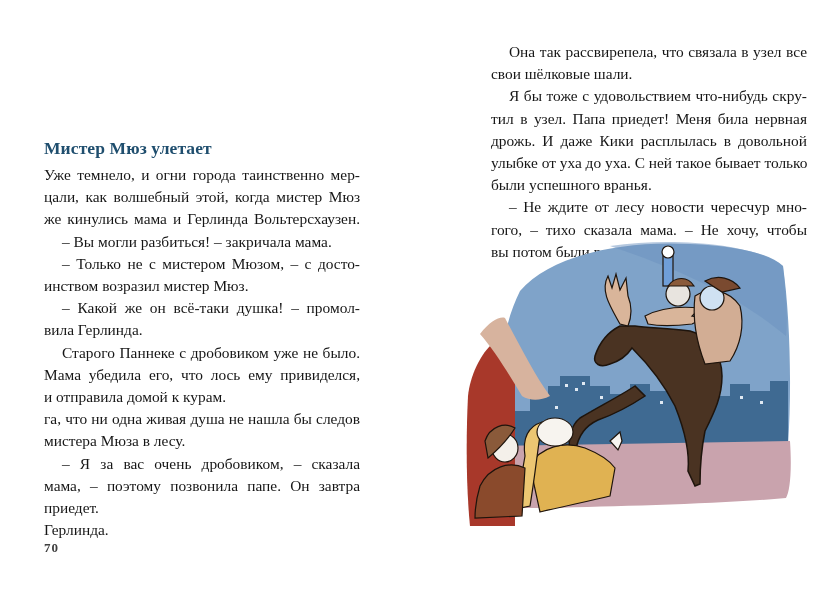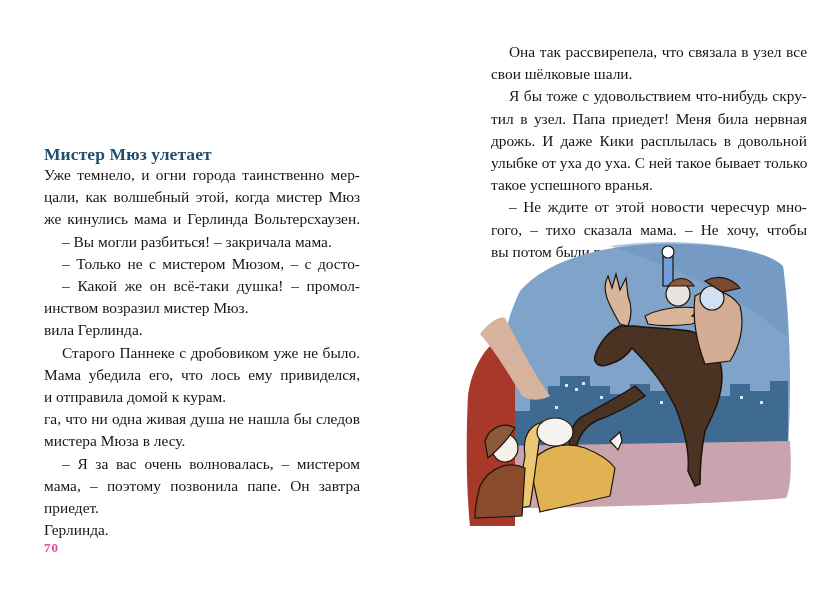--- a/index.html
+++ b/index.html
@@ -5,80 +5,80 @@
   html, body { margin:0; padding:0; }
   body {
     width:831px; height:590px; background:#ffffff; position:relative; overflow:hidden;
     font-family:"DejaVu Serif", "Liberation Serif", serif; color:#1a1a1a;
   }
   .page { position:absolute; top:0; height:590px; }
   .page-left { left:0; width:415px; }
   .page-right { left:415px; width:416px; }
 
   .chapter-title {
-    position:absolute; left:44px; top:144px;
+    position:absolute; left:44px; top:138px;
     font-family:"Liberation Serif", "DejaVu Serif", serif;
     font-size:17.5px; font-weight:bold; color:#1f4e6e; letter-spacing:0.1px;
     white-space:nowrap;
   }
   .text-block {
     position:absolute;
     font-family:"Liberation Serif", "DejaVu Serif", serif;
     font-size:15.4px; line-height:22.2px; color:#161616;
   }
   .text-left { left:44px; top:164px; width:316px; }
   .text-right { left:44px; top:41px; width:316px;margin-left:32px; }
   .line { display:block; white-space:nowrap; text-align:justify; text-align-last:justify; }
   .line.last { text-align-last:left; }
   .line.indent { padding-left:18px; }
 
   .page-number {
     position:absolute; left:44px; top:540px;
     font-family:"Liberation Serif", "DejaVu Serif", serif;
-    font-size:13px; font-weight:bold; color:#ec4899; letter-spacing:1px;
+    font-size:13px; font-weight:bold; color:#404040; letter-spacing:1px;
   }
   .illustration { position:absolute; left:45px; top:236px; width:345px; height:312px; }
 </style>
 </head>
 <body>
 
 <div class="page page-left">
   <div class="chapter-title">Мистер Мюз улетает</div>
   <div class="text-block text-left" id="left-body">
       <span class="line">Уже темнело, и огни города таинственно мер-</span>
       <span class="line">цали, как волшебный этой, когда мистер Мюз</span>
       <span class="line">же кинулись мама и Герлинда Вольтерсхаузен.</span>
       <span class="line indent last">– Вы могли разбиться! – закричала мама.</span>
       <span class="line indent">– Только не с мистером Мюзом, – с досто-</span>
+      <span class="line last">инством возразил мистер Мюз.</span>
       <span class="line indent">– Какой же он всё-таки душка! – промол-</span>
-      <span class="line last">инством возразил мистер Мюз.</span>
       <span class="line last">вила Герлинда.</span>
       <span class="line indent">Старого Паннеке с дробовиком уже не было.</span>
       <span class="line">Мама убедила его, что лось ему привиделся,</span>
       <span class="line last">и отправила домой к курам.</span>
       <span class="line">га, что ни одна живая душа не нашла бы следов</span>
       <span class="line last">мистера Мюза в лесу.</span>
-      <span class="line indent">– Я за вас очень волновалась, – мистером</span>
+      <span class="line indent">– Я за вас очень дробовиком, – сказала</span>
       <span class="line">мама, – поэтому позвонила папе. Он завтра</span>
       <span class="line last">приедет.</span>
       <span class="line last">Герлинда.</span>
     </div>
   <div class="page-number">70</div>
 </div>
 
 <div class="page page-right">
   <div class="text-block text-right" id="right-body">
       <span class="line indent">Она так рассвирепела, что связала в узел все</span>
       <span class="line last">свои шёлковые шали.</span>
       <span class="line indent">Я бы тоже с удовольствием что-нибудь скру-</span>
       <span class="line">тил в узел. Папа приедет! Меня била нервная</span>
       <span class="line">дрожь. И даже Кики расплылась в довольной</span>
       <span class="line">улыбке от уха до уха. С ней такое бывает только</span>
-      <span class="line last">такое успешного вранья.</span>
-      <span class="line indent">– Не ждите от этой новости чересчур мно-</span>
+      <span class="line last">были успешного вранья.</span>
+      <span class="line indent">– Не ждите от лесу новости чересчур мно-</span>
       <span class="line">гого, – тихо сказала мама. – Не хочу, чтобы</span>
       <span class="line last">вы потом были разочарованы.</span>
     </div>
 
   <div class="illustration">
     <svg width="345" height="312" viewBox="0 0 345 312" xmlns="http://www.w3.org/2000/svg">
 
       <path d="M60,55 C90,20 160,4 230,8 C280,10 310,18 323,30 C330,80 332,150 328,210 L40,215 C35,150 40,95 60,55 Z" fill="#7fa3c9"></path>
       <path d="M150,10 C220,0 300,10 323,30 C326,60 328,80 326,100 C290,70 240,40 150,10 Z" fill="#6c92bf" opacity="0.5"></path>
 

